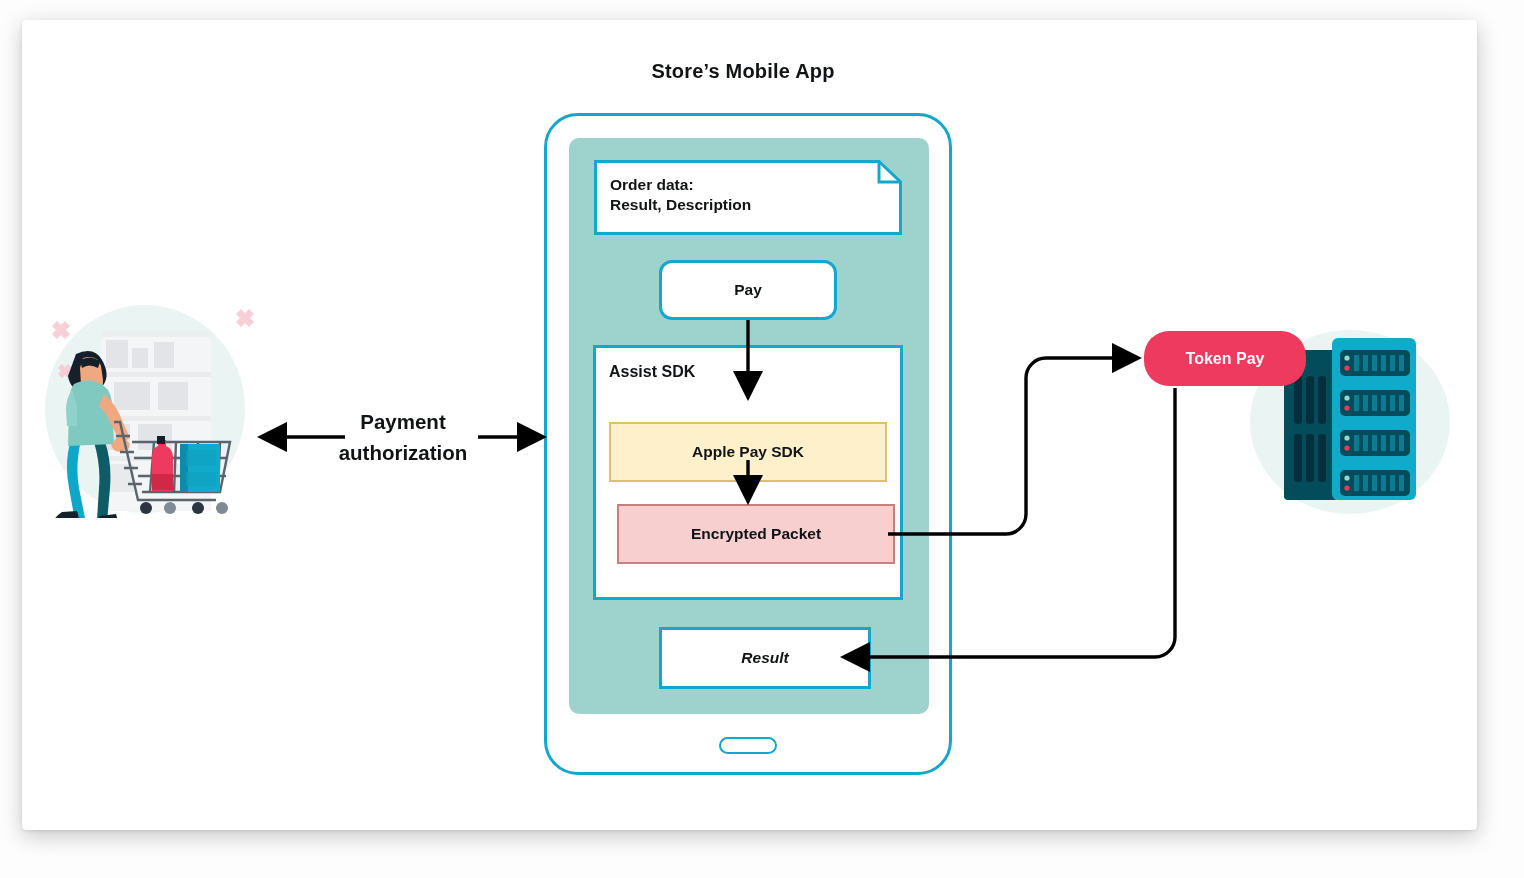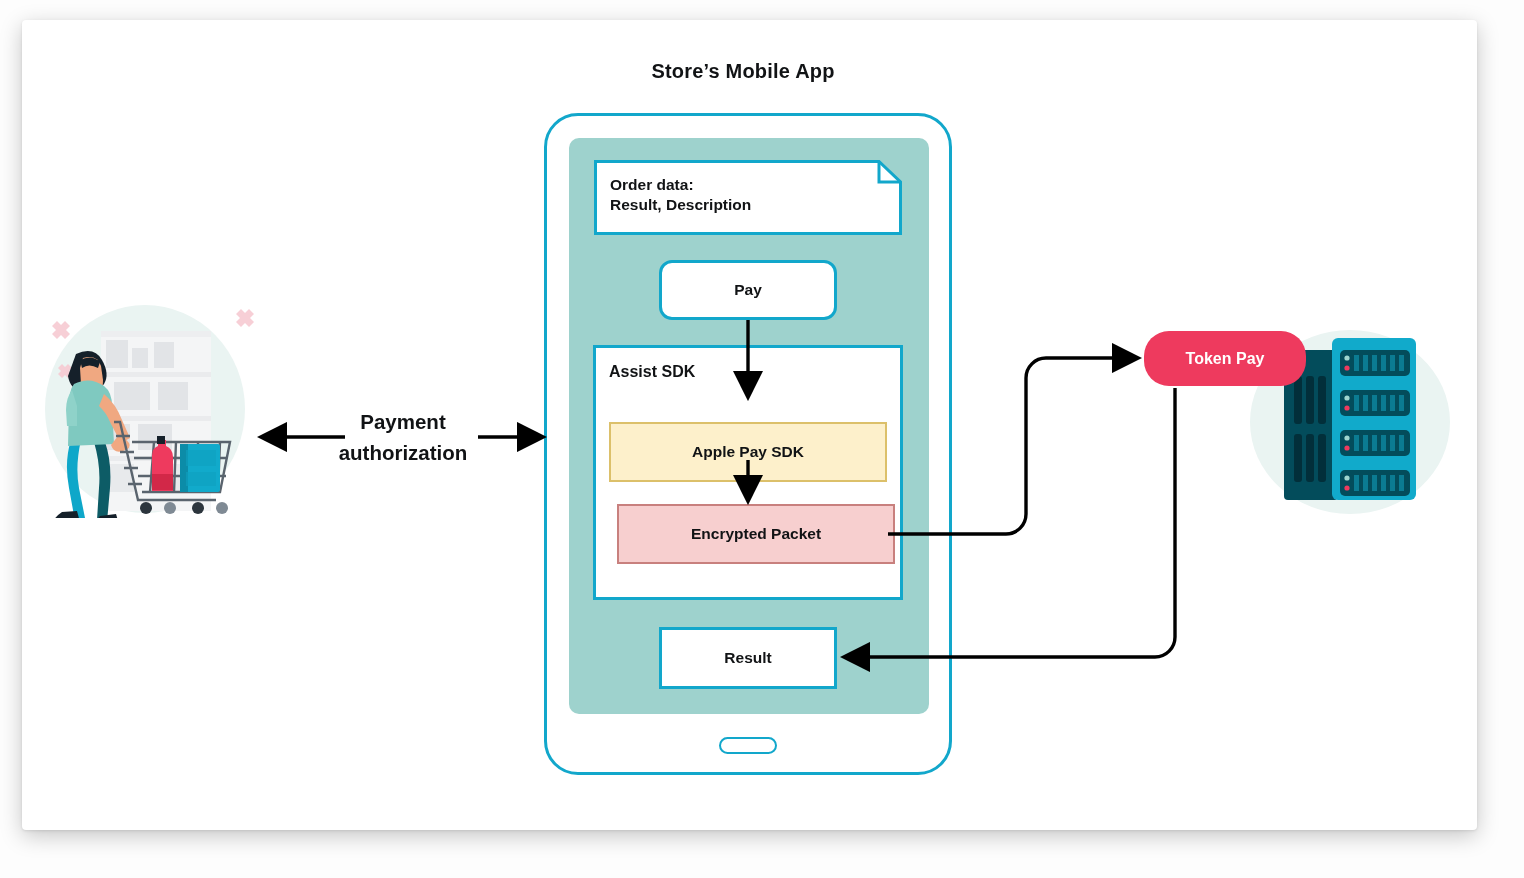--- a/index.html
+++ b/index.html
@@ -72,24 +72,24 @@
   }
   .packet-box{
     left:609px;top:504px;width:278px;height:60px;
     background:#F7CFCF;border:2px solid #C8807E;box-sizing:border-box;
     display:flex;align-items:center;justify-content:center;
     font-size:15.5px;font-weight:bold;color:#111315;margin-left:8px;
   }
 
   
   .result-box{
-    left:659px;top:627px;width:178px;height:62px;
+    left:659px;top:627px;width:212px;height:62px;
     background:#ffffff;border:3px solid #12A7CB;box-sizing:border-box;
     display:flex;align-items:center;justify-content:center;
-    font-size:15.5px;font-weight:bold;color:#111315;
+    font-size:15.5px;font-weight:bold;color:#111315;font-style:italic;
   }
 
   
   .token-pill{
     left:1144px;top:331px;width:162px;height:55px;
     background:#EE3A5E;border-radius:25px;
     display:flex;align-items:center;justify-content:center;
     font-size:16px;font-weight:bold;color:#ffffff;
   }
 

